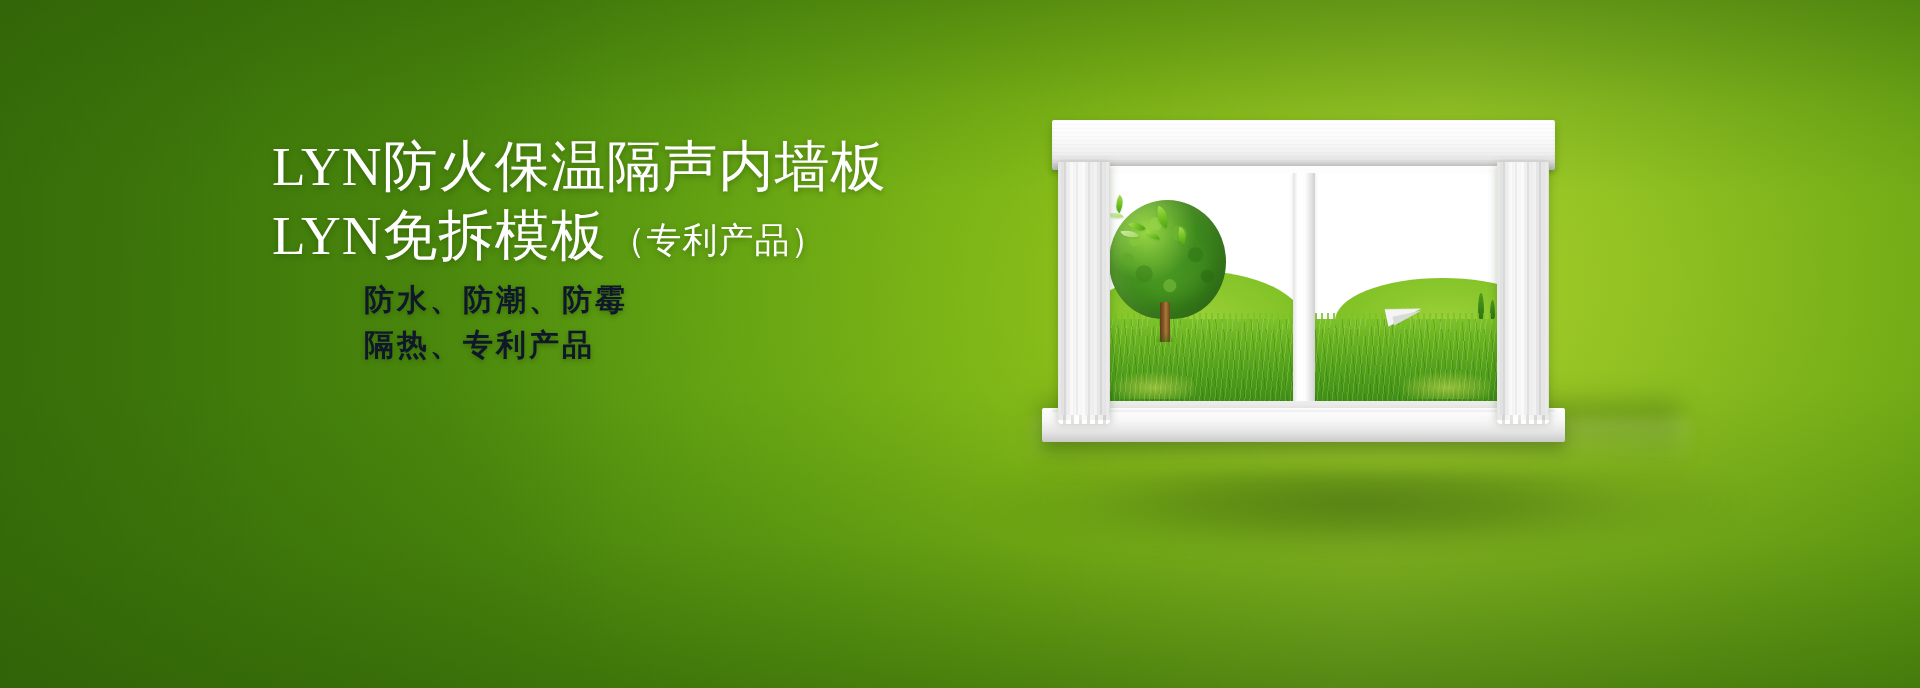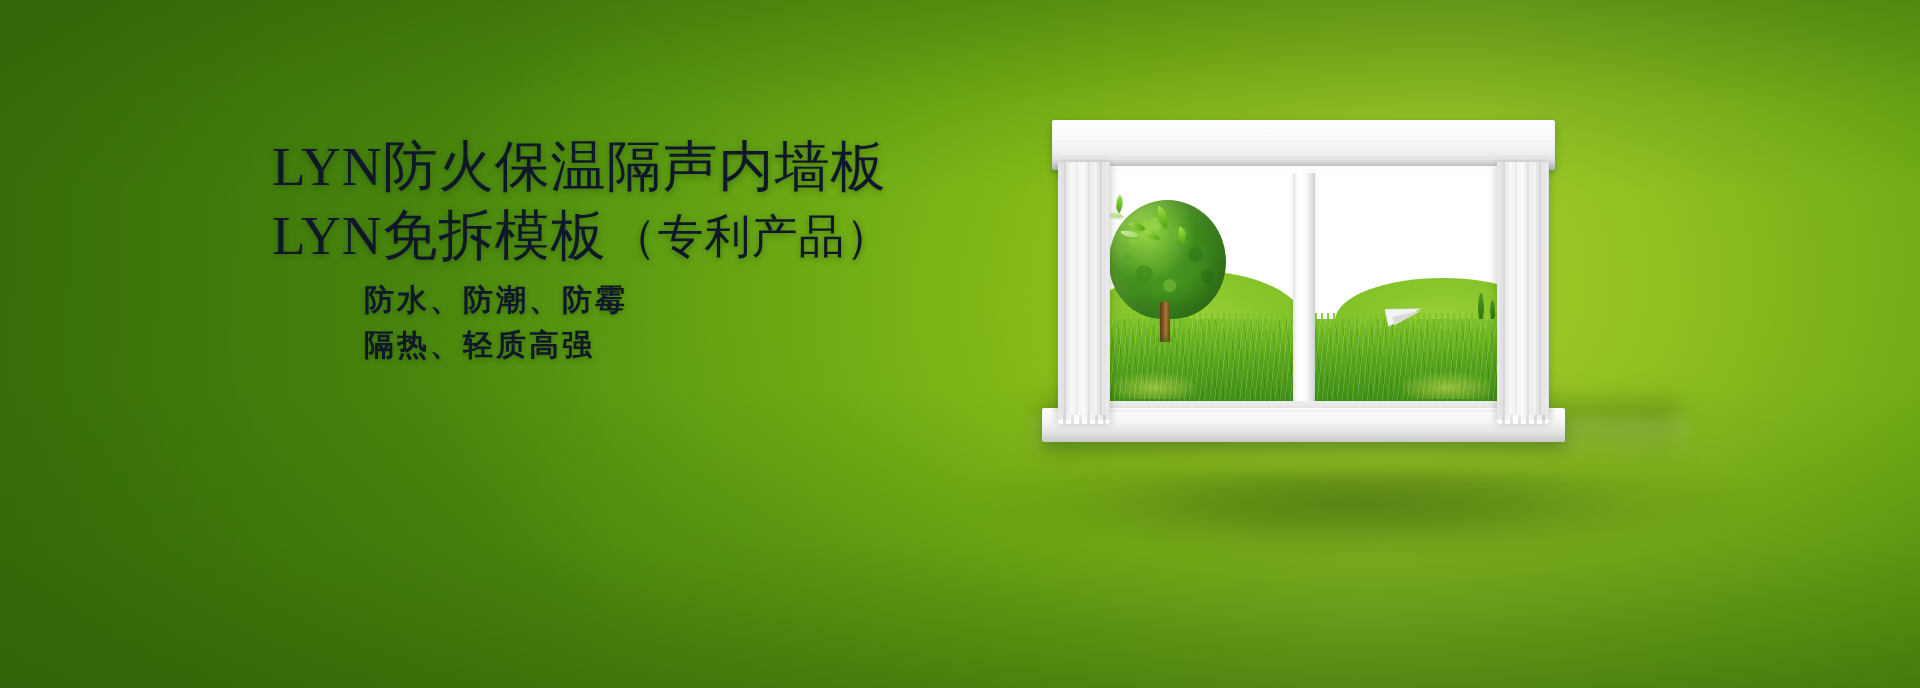--- a/index.html
+++ b/index.html
@@ -63,25 +63,25 @@
     position:absolute; left:272px; top:132px; width:640px;
     color:#f2f5ec;
   }
   .headline{
     font-family:"Liberation Serif","DejaVu Serif",serif;
     font-size:55px;
     line-height:69px;
     letter-spacing:1px;
     white-space:nowrap;
     text-shadow:0 2px 6px rgba(30,66,4,0.45);
-    color:#0f172a;
+    color:#ffffff;
   }
   .headline-2{ display:flex; align-items:baseline;text-align:right; }
   .paren{
-    font-size:46px;
+    font-size:35px;
     letter-spacing:1px;
     margin-left:4px;
     position:relative; top:-2px;
   }
 
   .features{
     position:absolute; left:364px; top:283px;
     display:flex;
     gap:92px;
   }
@@ -302,21 +302,21 @@
     <div class="headline">LYN防火保温隔声内墙板</div>
     <div class="headline headline-2">
       <span>LYN免拆模板</span>
       <span class="paren">（专利产品）</span>
     </div>
   </div>
 
   <div class="features">
     <div class="feat-col">
       <div class="feat-line">防水、防潮、防霉</div>
-      <div class="feat-line">隔热、轻质高强</div>
+      <div class="feat-line">隔热、专利产品</div>
     </div>
   </div>
 
   <div class="window-wrap">
 
     <div class="valance">
       <div class="valance-tex"></div>
     </div>
 
     <div class="frame">

